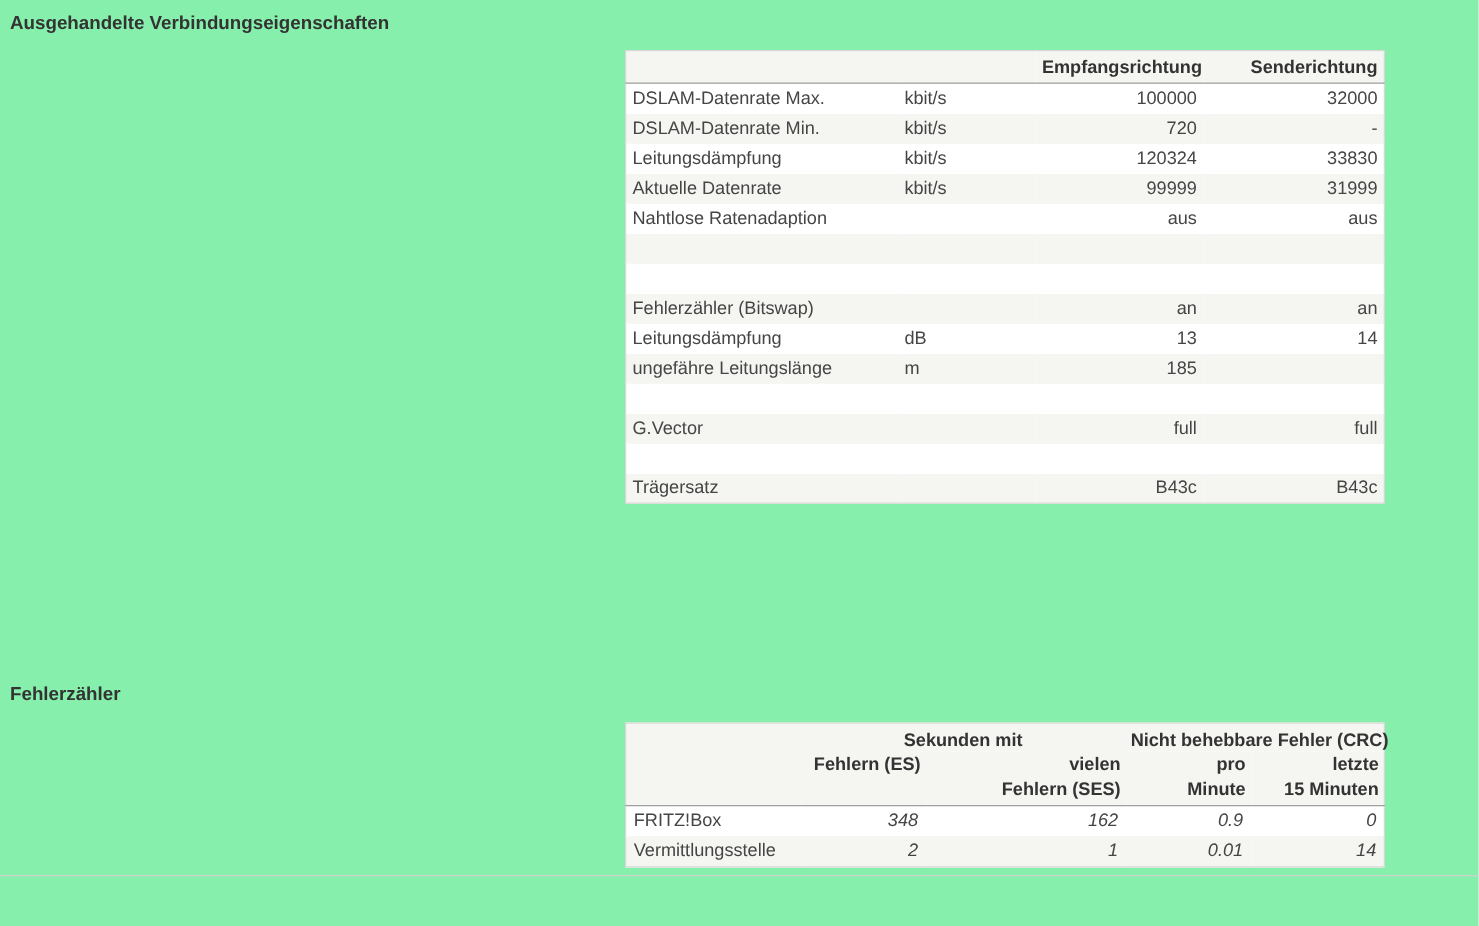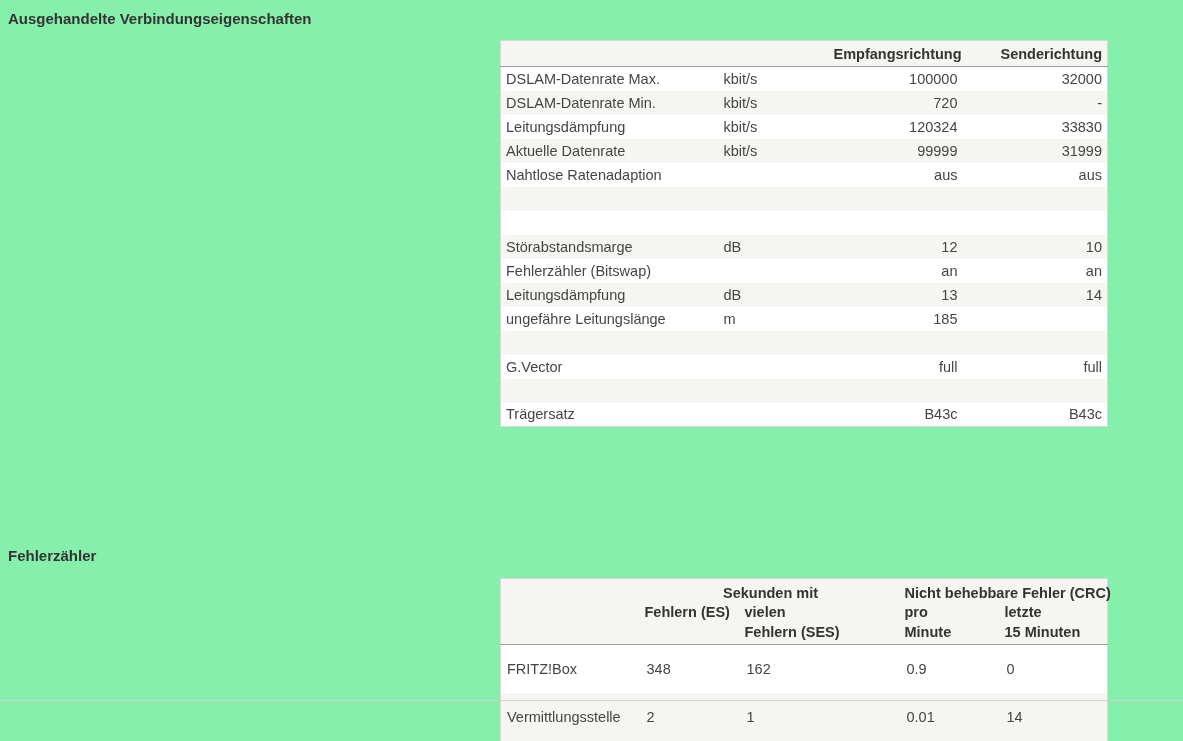--- a/index.html
+++ b/index.html
@@ -23,26 +23,26 @@
   .tbl2{top:578px;}
   .tbl th{background:var(--hbg); font-weight:700; color:var(--heading);}
   .tbl1 thead th{height:26px; padding:0 5px; border-bottom:1px solid var(--hrule);}
   .tbl1 td{height:24px; padding:0 5px; overflow:hidden; white-space:nowrap;}
   .tbl1 tbody tr:nth-child(even){background:var(--stripe);}
   .tbl1 .c0, .tbl1 .c1{text-align:left;margin-top:45px;}
   .tbl1 .c2, .tbl1 .c3{text-align:right;}
   .tbl1 th.c2, .tbl1 th.c3{text-align:right; white-space:nowrap;}
 
   .tbl2 thead tr.group th{height:22px; vertical-align:bottom; text-align:center; padding:2px 4px 0 4px; white-space:nowrap;}
-  .tbl2 thead tr.sub th{height:44px; vertical-align:top; text-align:left; padding:1px 4px; white-space:pre-line; line-height:20px; border-bottom:1px solid var(--hrule);}
+  .tbl2 thead tr.sub th{height:44px; vertical-align:top; text-align:right; padding:1px 4px; white-space:pre-line; line-height:20px; border-bottom:1px solid var(--hrule);}
   .tbl2 thead th.corner{border-bottom:1px solid var(--hrule);}
-  .tbl2 td{height:23px; padding:16px 6px; white-space:nowrap;}
+  .tbl2 td{height:23px; padding:4px 6px; white-space:nowrap;}
   .tbl2 tbody tr:nth-child(even){background:var(--stripe);}
   .tbl2 .e0{text-align:left;}
-  .tbl2 .e1,.tbl2 .e2,.tbl2 .e3,.tbl2 .e4{text-align:left;}
+  .tbl2 .e1,.tbl2 .e2,.tbl2 .e3,.tbl2 .e4{text-align:right;font-style:italic;}
 
   .divider{position:absolute; left:0; top:700px; width:1183px; height:1px; background:var(--divider);}
 </style>
 </head>
 <body>
 
 <div class="page">
 
   <div class="section-title title1">Ausgehandelte Verbindungseigenschaften</div>
 
@@ -96,26 +96,20 @@
           <td class="c0"></td>
           <td class="c1"></td>
           <td class="c2"></td>
           <td class="c3"></td>
         </tr>
         <tr>
           <td class="c0"></td>
           <td class="c1"></td>
           <td class="c2"></td>
           <td class="c3"></td>
-        </tr>
-        <tr>
-          <td class="c0">Störabstandsmarge</td>
-          <td class="c1">dB</td>
-          <td class="c2">12</td>
-          <td class="c3">10</td>
         </tr>
         <tr>
           <td class="c0">Fehlerzähler (Bitswap)</td>
           <td class="c1"></td>
           <td class="c2">an</td>
           <td class="c3">an</td>
         </tr>
         <tr>
           <td class="c0">Leitungsdämpfung</td>
           <td class="c1">dB</td>

